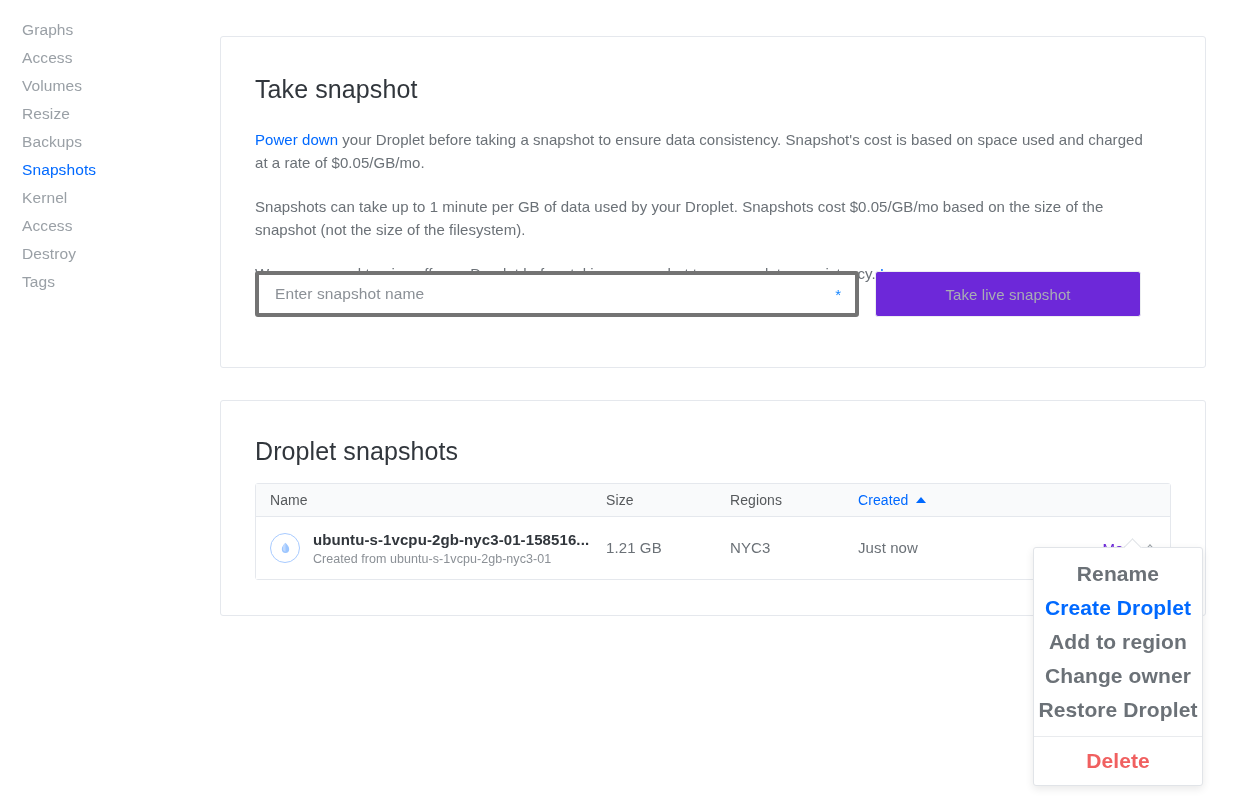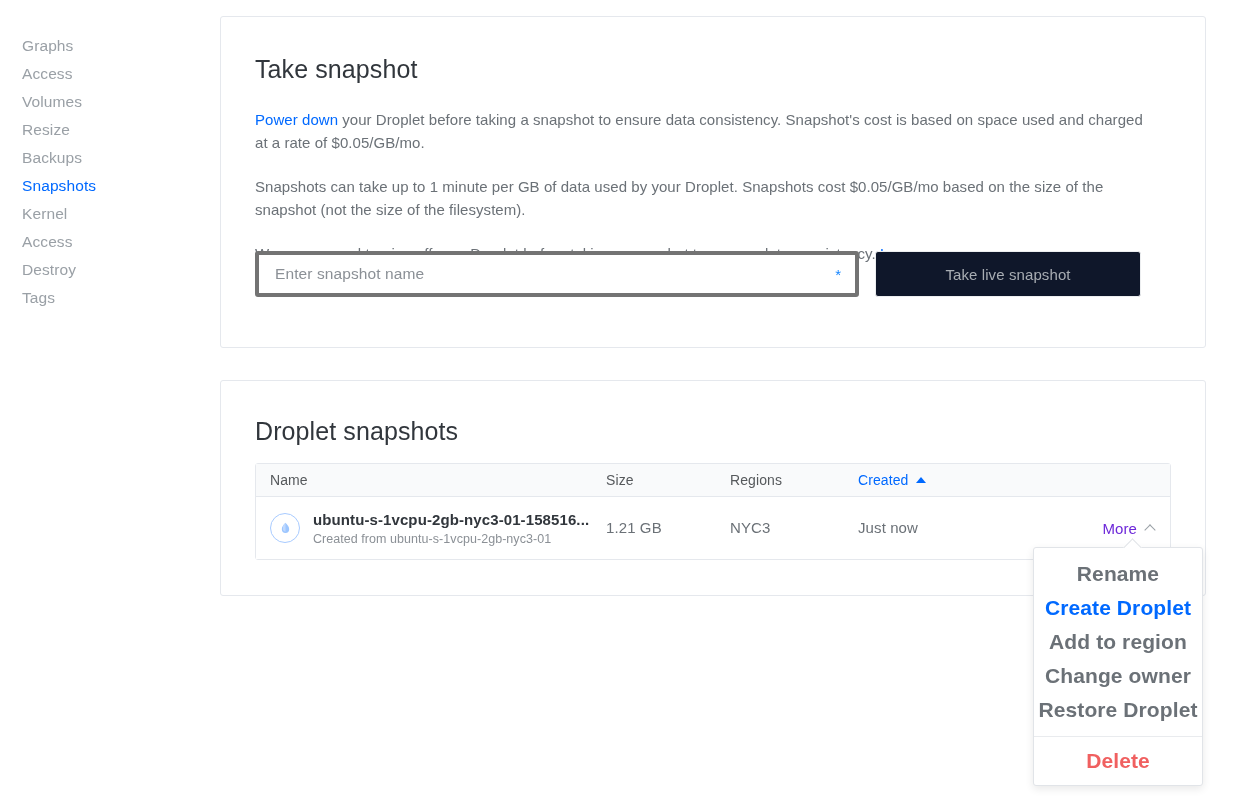--- a/index.html
+++ b/index.html
@@ -8,21 +8,21 @@
     width: 1236px; height: 805px;
     background: #ffffff;
     font-family: "Liberation Sans", sans-serif;
     -webkit-font-smoothing: antialiased;
   }
   #root { position: relative; width: 1236px; height: 805px; overflow: hidden; }
 
   
   .sidebar {
     position: absolute; left: 0; top: 0;
-    width: 210px; padding-top: 32px;
+    width: 210px; padding-top: 16px;
   }
   .side-item {
     display: block;
     padding: 5px 0 5px 22px;
     font-size: 15.5px;
     line-height: 18px;
     color: #9aa0a6;
     letter-spacing: 0.1px;
     cursor: pointer;
     white-space: nowrap;
@@ -30,20 +30,21 @@
   .side-item.active { color: #0069ff; }
 
   
   .card {
     position: absolute;
     left: 220px;
     width: 986px;
     background: #ffffff;
     border: 1px solid #e5e8ed;
     border-radius: 3px;
+    margin-top: 20px;
   }
   #card-take { top: 16px; height: 332px; }
   #card-list { top: 380px; height: 216px; }
 
   .card-title {
     margin: 0;
     font-size: 25px;
     font-weight: 400;
     color: #31363c;
     letter-spacing: 0.1px;
@@ -87,21 +88,21 @@
     letter-spacing: 0.1px;
   }
   .req-star {
     position: absolute; right: 14px; top: 50%;
     transform: translateY(-50%);
     color: #1585ff; font-size: 15px; line-height: 1;
   }
   .take-btn {
     width: 266px; height: 46px;
     margin-left: 16px;
-    background: #0f172a;
+    background: #6d28d9;
     border: 1px solid #eceef0;
     border-radius: 3px;
     color: #a8adb3;
     font-size: 15px;
     font-family: "Liberation Sans", sans-serif;
     letter-spacing: 0.1px;
     display: flex; align-items: center; justify-content: center;
     cursor: default;
   }
 

